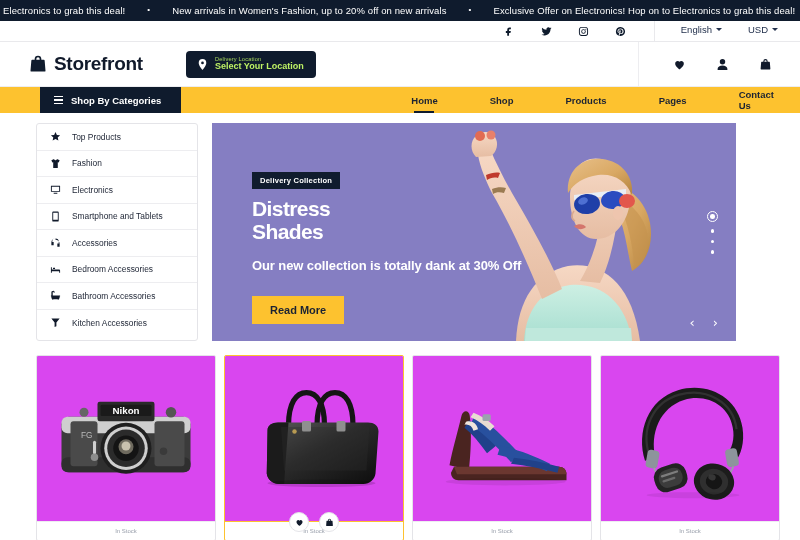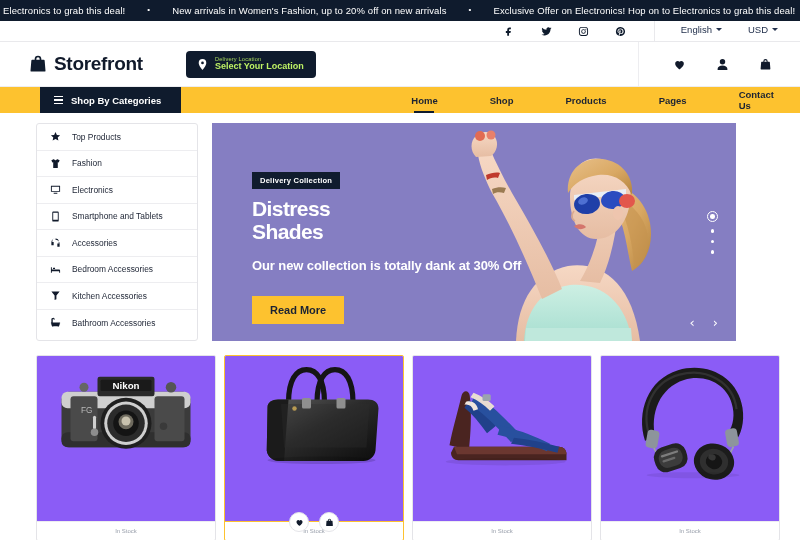--- a/index.html
+++ b/index.html
@@ -169,21 +169,21 @@
   .harrow { color: #fff; font-size: 13px; cursor: pointer; line-height: 1; font-family: "DejaVu Sans", sans-serif; }
 
   
   .products { display: flex; gap: 8px; padding: 14px 0 0 36px; }
   .pcard {
     width: 180px; height: 186px;
     border: 1px solid #e4e4e8; background: #fff;
     position: relative; overflow: hidden; border-radius: 2px;
   }
   .pcard.hover { border-color: #fdc22f; }
-  .pimg { height: 165px; display: flex; justify-content: center; background: #8b5cf6; position: relative; }
+  .pimg { height: 165px; display: flex; align-items: center; justify-content: center; background: #d946ef; position: relative; }
   .pfoot {
     height: 19px; border-top: 1px solid #ededf0;
     display: flex; align-items: center; justify-content: center;
     font-size: 6px; color: #9aa0ac;
   }
   .pcard.hover .pfoot { border-top-color: #fdc22f; }
   .pactions { position: absolute; bottom: 8px; left: 50%; transform: translateX(-50%); display: flex; gap: 10px; }
   .pact {
     width: 20px; height: 20px; border-radius: 50%;
     background: #fff; border: 1px solid #e4e4e8;
@@ -326,29 +326,29 @@
       <span>Accessories</span>
     </div>
     <div class="cat-item">
       <svg viewBox="0 0 24 24">
           <path d="M2 7h2v5h16a2 2 0 0 1 2 2v5h-2v-3H4v3H2zm5 1h4v3H7a2 2 0 0 1 0-3z"></path>
         </svg>
       <span>Bedroom Accessories</span>
     </div>
     <div class="cat-item">
       <svg viewBox="0 0 24 24">
+          <path d="M6 2a3 3 0 0 0-3 3v7H2v2h1v3a3 3 0 0 0 2 2.8V21h2v-1h10v1h2v-1.2A3 3 0 0 0 21 17v-3h1v-2H6V5a1 1 0 0 1 2 0v1h2V5a3 3 0 0 0-4-3z"></path>
+        </svg>
+      <span>Bathroom Accessories</span>
+    </div>
+    <div class="cat-item">
+      <svg viewBox="0 0 24 24">
           <path d="M3 3h18l-7 9v8l-4 2v-10z"></path>
         </svg>
       <span>Kitchen Accessories</span>
-    </div>
-    <div class="cat-item">
-      <svg viewBox="0 0 24 24">
-          <path d="M6 2a3 3 0 0 0-3 3v7H2v2h1v3a3 3 0 0 0 2 2.8V21h2v-1h10v1h2v-1.2A3 3 0 0 0 21 17v-3h1v-2H6V5a1 1 0 0 1 2 0v1h2V5a3 3 0 0 0-4-3z"></path>
-        </svg>
-      <span>Bathroom Accessories</span>
     </div>
   </div>
 
   <div class="hero">
 
     <svg class="hero-model" viewBox="0 0 240 218">
       <defs>
         <linearGradient id="hair" x1="0" y1="0" x2="1" y2="1">
           <stop offset="0%" stop-color="#e8c08a"></stop>
             <stop offset="55%" stop-color="#d9a863"></stop>

